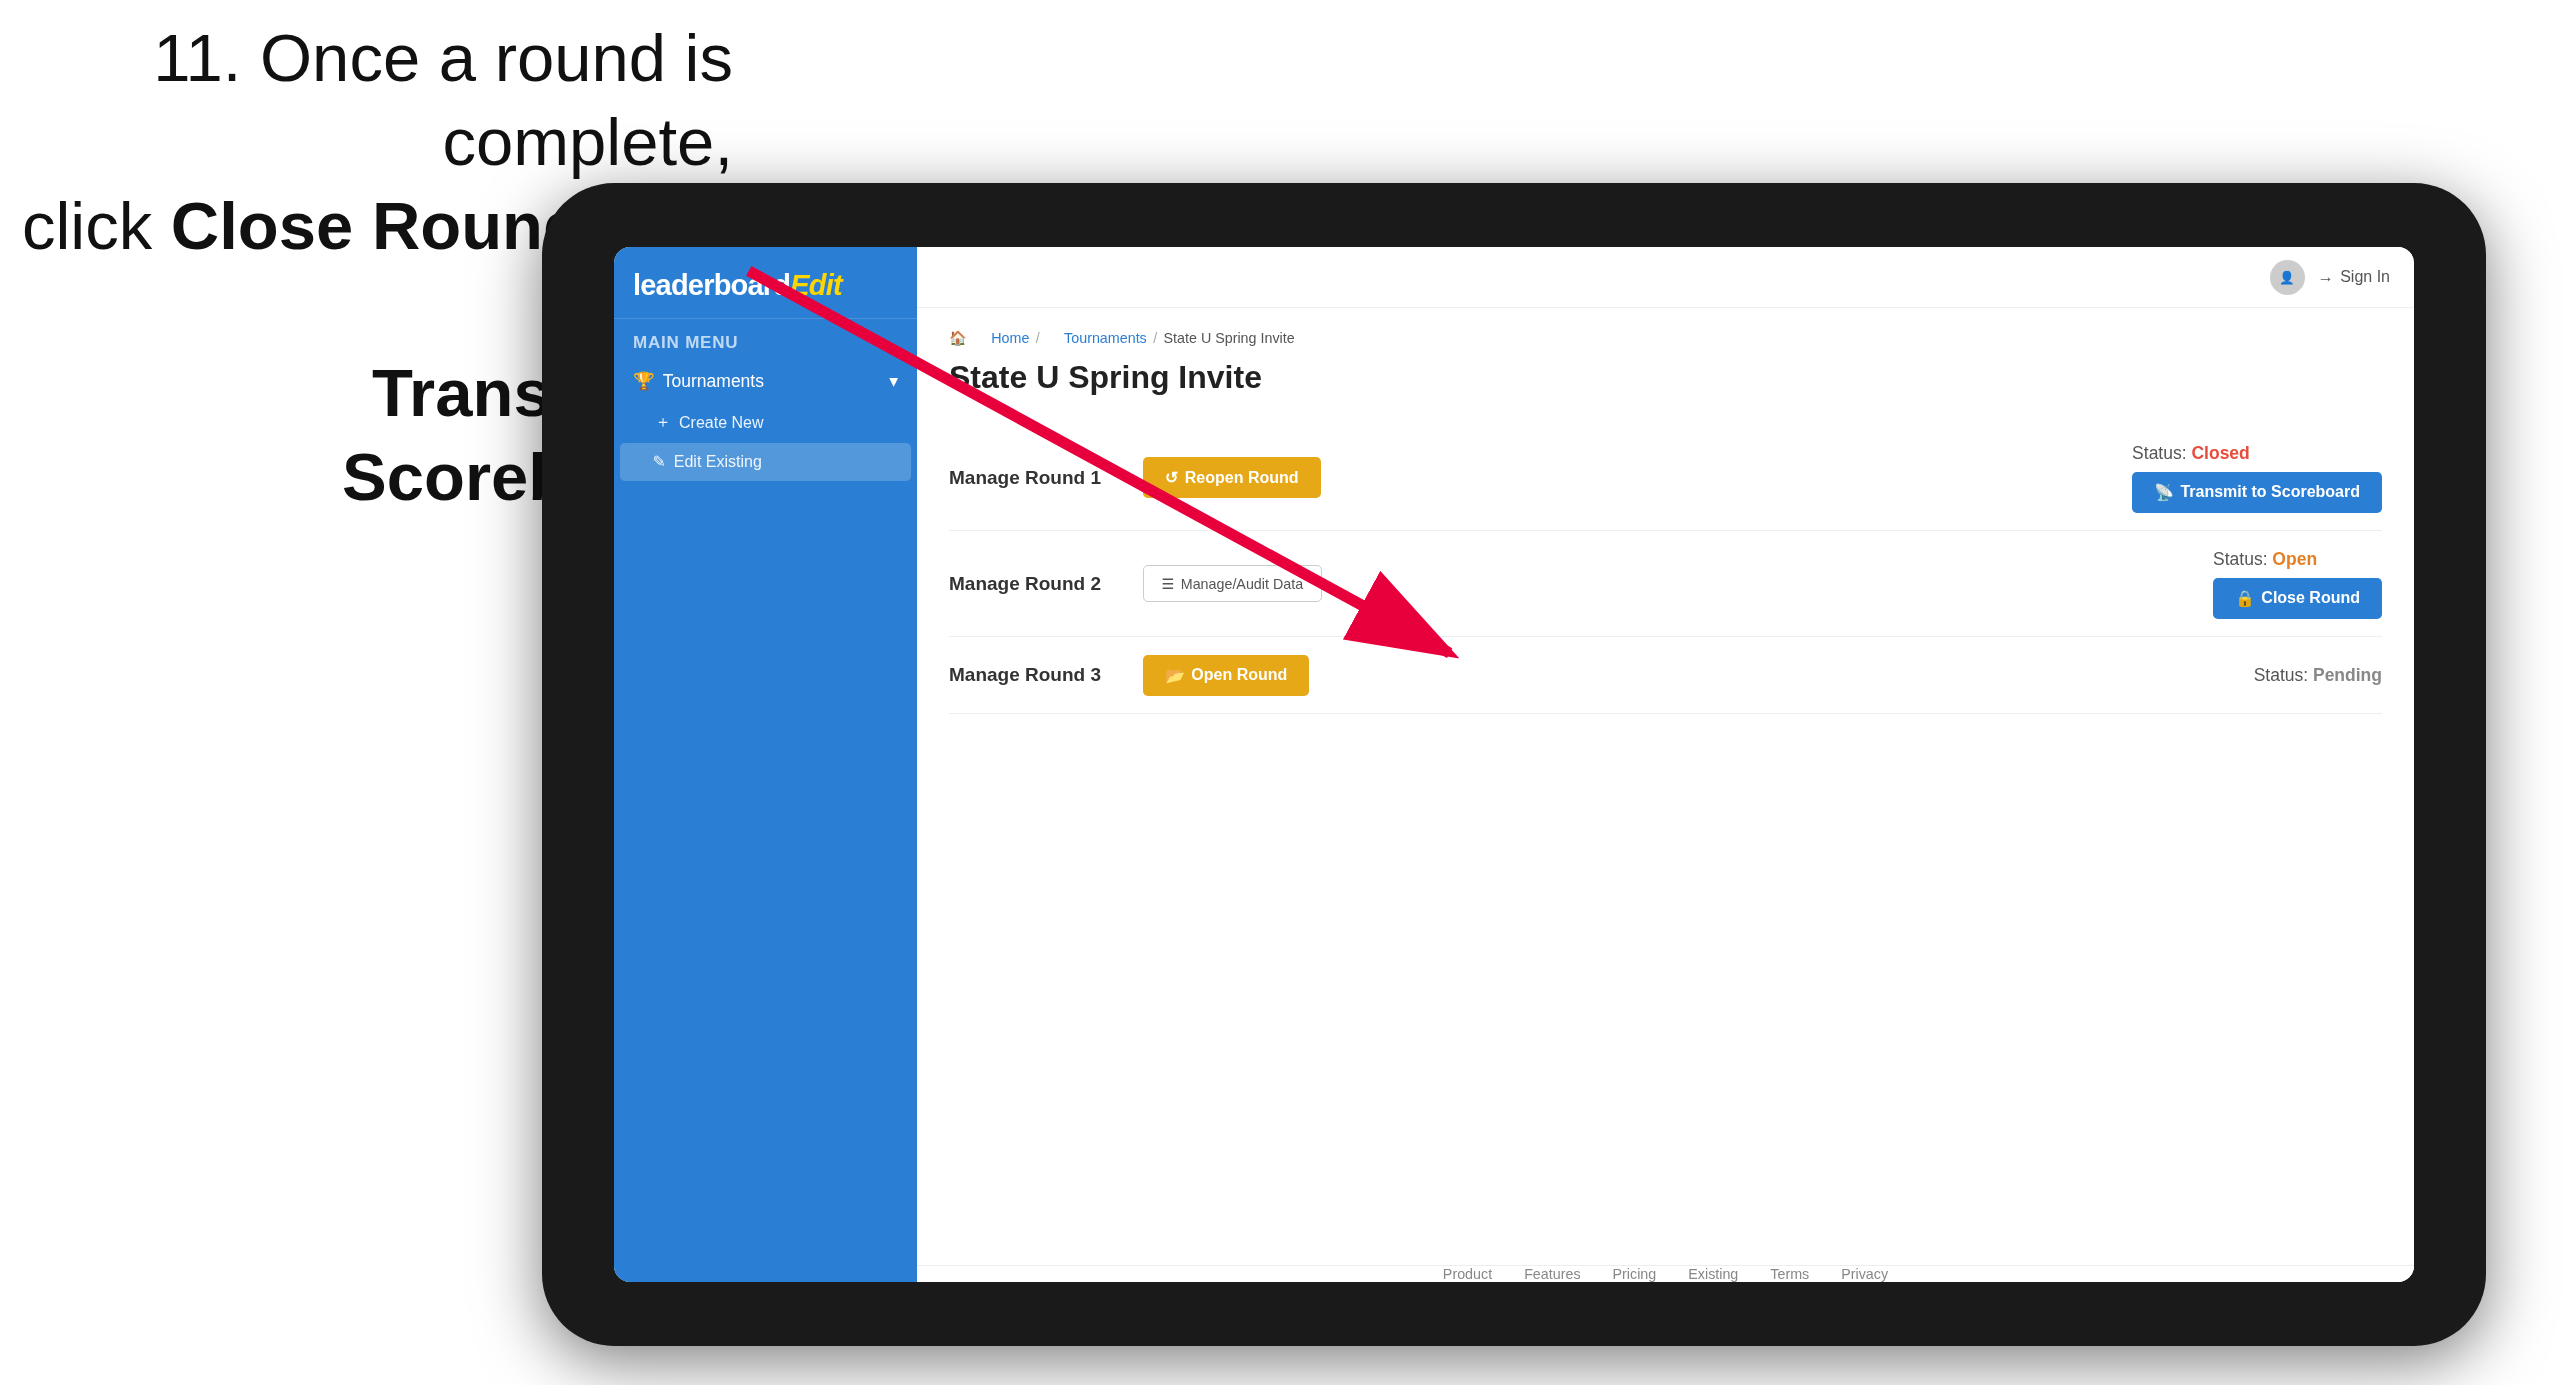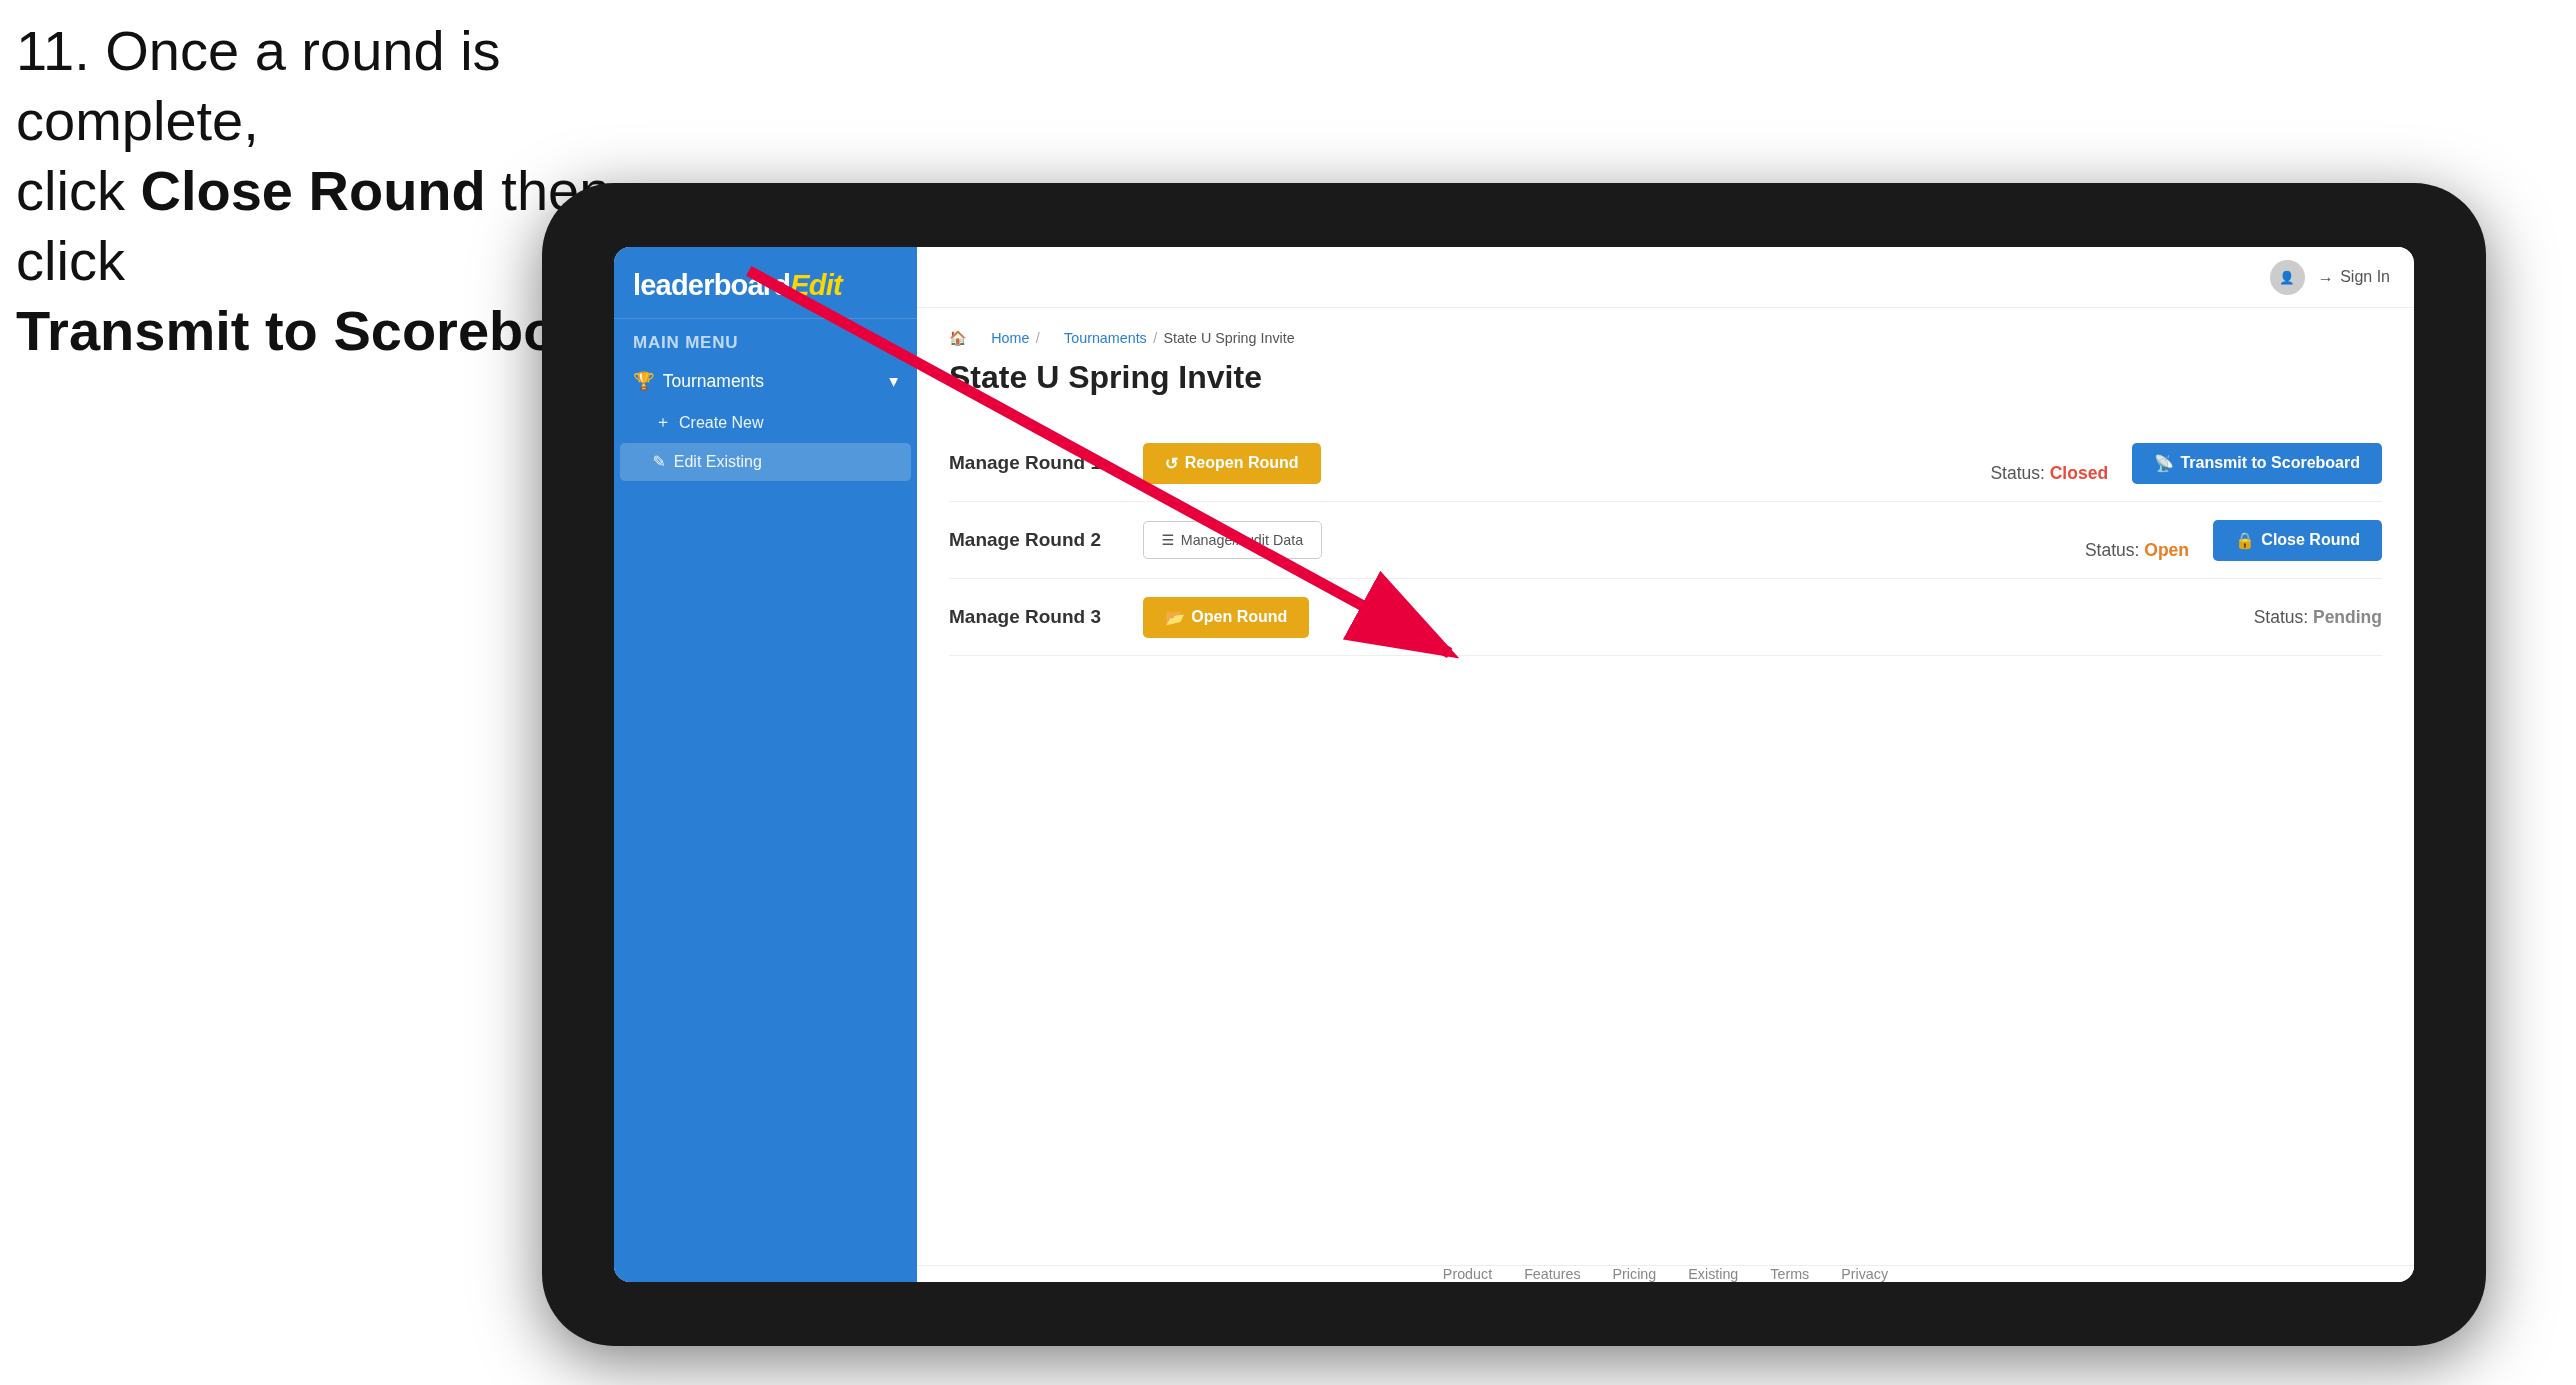--- a/index.html
+++ b/index.html
@@ -10,24 +10,25 @@
       height: 1386px;
       overflow: hidden;
       position: relative;
     }
 
     
     .instruction-text {
       position: absolute;
       top: 16px;
       left: 16px;
-      font-size: 56px;
+      font-size: 67px;
       line-height: 1.25;
       color: #111;
       max-width: 717px;
+      text-align: right;
     }
     .instruction-text strong {
       font-weight: 800;
     }
 
     
     .arrow-svg {
       position: absolute;
       top: 0;
       left: 0;
@@ -221,22 +222,23 @@
 
     .round-title {
       font-size: 19px;
       font-weight: 600;
       color: #333;
       min-width: 175px;
     }
 
     .round-right {
       display: flex;
-      align-items: flex-end;
-      gap: 24px;
+      align-items: flex-start;
+      gap: 8px;
+      flex-direction: column;
     }
 
     .status-text {
       font-size: 17.5px;
       color: #555;
     }
     .status-text .status-value.closed { color: #e74c3c; font-weight: 600; }
     .status-text .status-value.open { color: #e67e22; font-weight: 600; }
     .status-text .status-value.pending { color: #888; font-weight: 600; }
 

